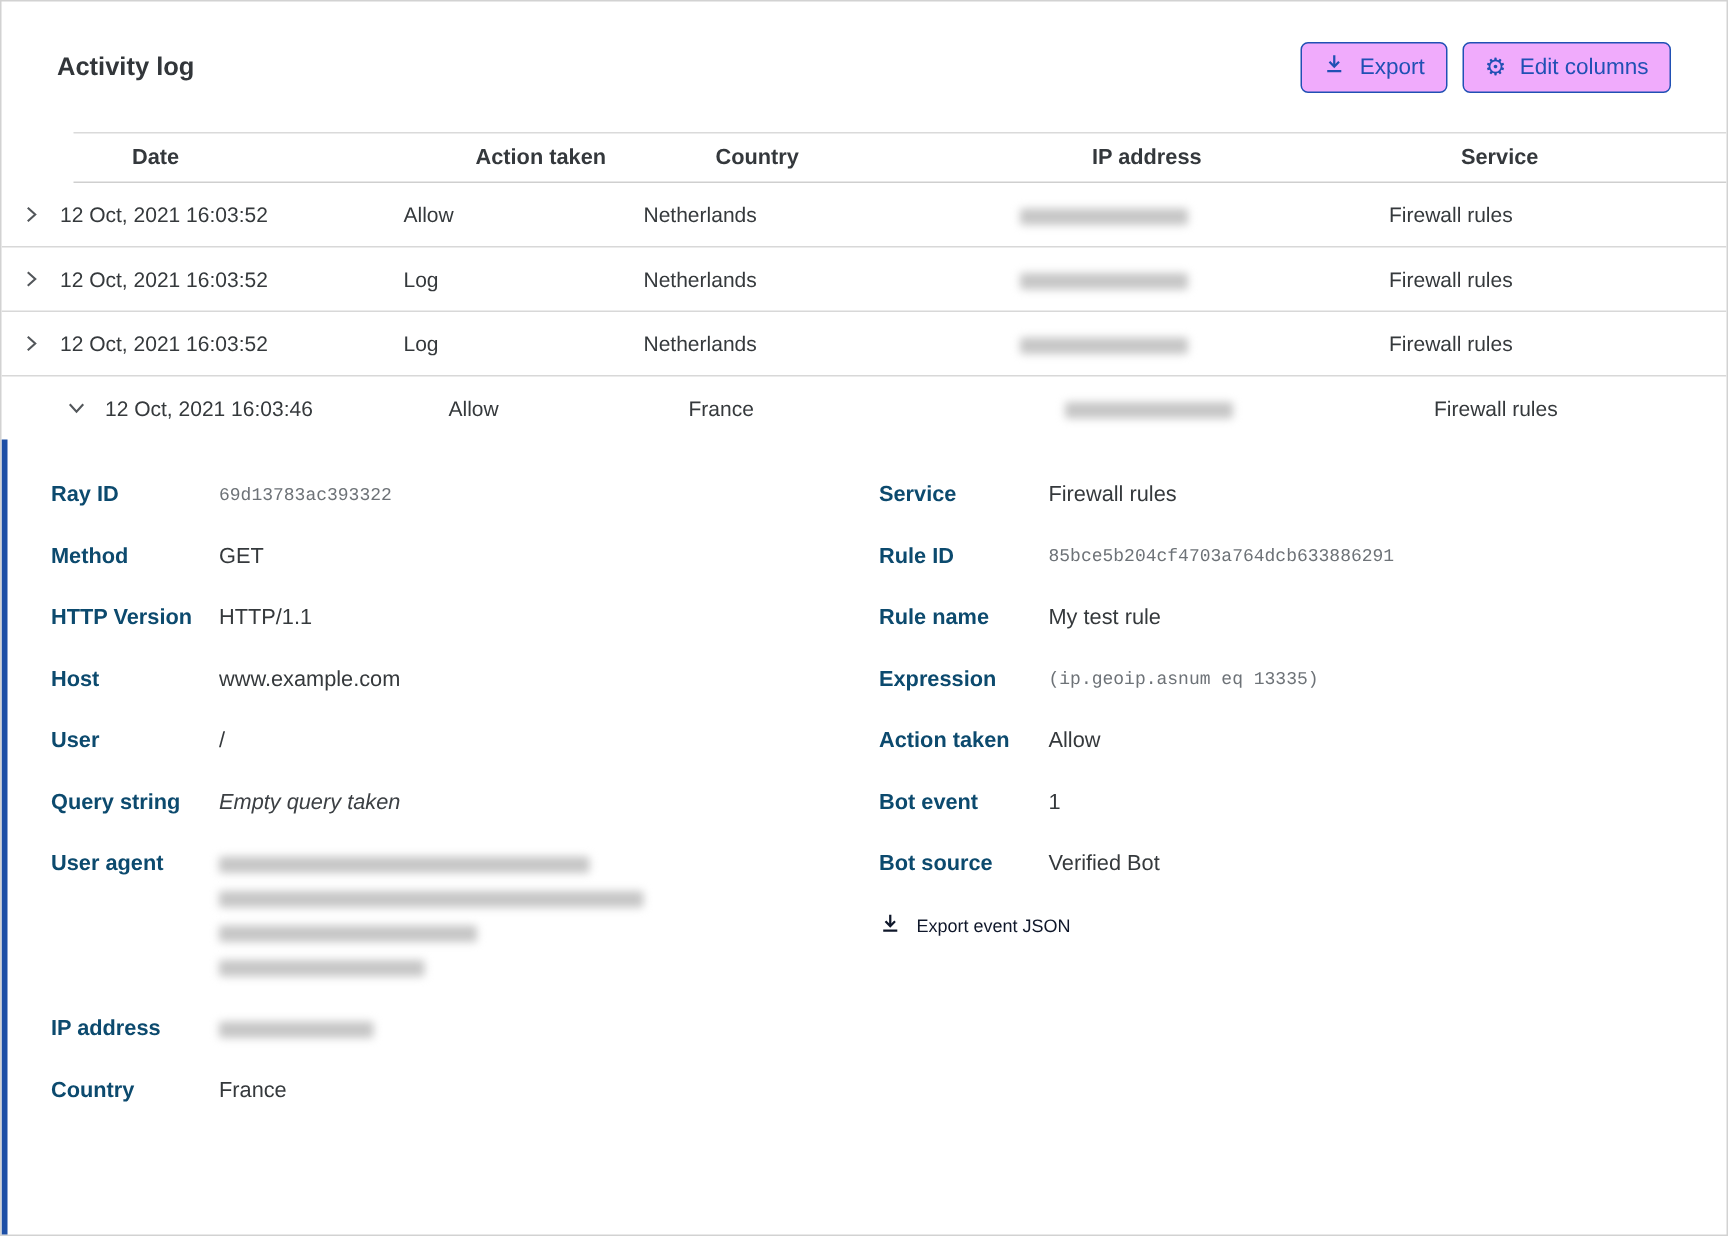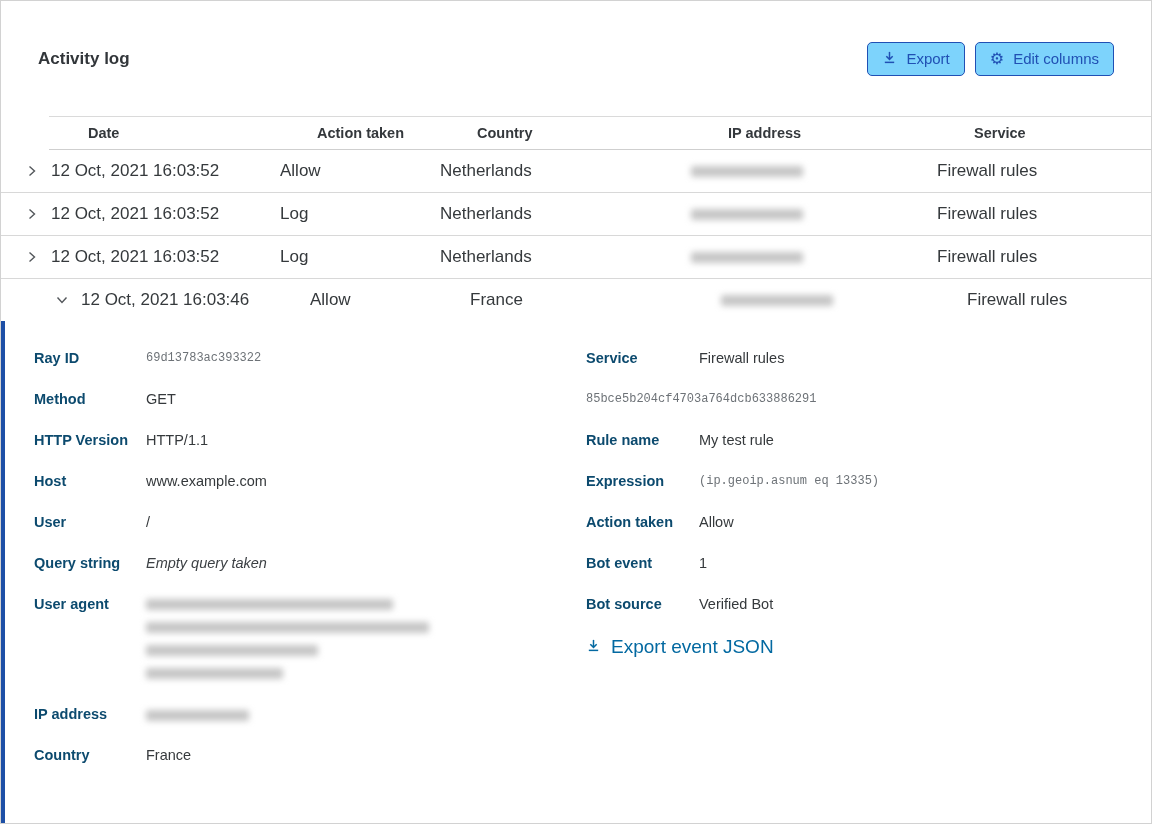--- a/index.html
+++ b/index.html
@@ -2,35 +2,35 @@
 <html><head>
 <meta charset="utf-8">
 <style>
   html,body { margin:0; padding:0; background:#fff; }
   .frame {
     width:1152px; height:824px; box-sizing:border-box;
     border:1px solid #d2d2d2; background:#fff; overflow:hidden;
     font-family:"Liberation Sans", sans-serif; color:#35393c;
   }
   
-  .topbar { height:87px; display:flex; justify-content:space-between; align-items:center; padding:14px 37px; }
+  .topbar { height:87px; display:flex; justify-content:space-between; align-items:center; padding:0 37px; }
   .title { font-size:17px; font-weight:700; color:#32363a; }
   .btn-group { display:flex; gap:10px; }
   .btn {
     display:inline-flex; align-items:center; gap:9px; height:34px; padding:0 14px;
-    border:1px solid #2050b4; border-radius:5px; color:#2050b4; background:#7dd3fc;
+    border:1px solid #2050b4; border-radius:5px; color:#2050b4; background:#f0abfc;
     font-size:15px; font-family:inherit; cursor:pointer;
   }
   .gear-glyph { font-family:"DejaVu Sans", sans-serif; font-size:16px; line-height:1; }
   
   .table-header, .table-row {
     display:grid; grid-template-columns:39px 229px 160px 251px 246px 1fr; align-items:center;
   }
   .table-header { height:32px; border-top:1px solid #dadada; border-bottom:1px solid #cfcfcf; font-size:14.5px; font-weight:700; color:#34383c;margin-left:48px; }
-  .table-row { height:42px; border-bottom:1px solid #d8d8d8; font-size:17px; cursor:pointer;padding-left:11px; }
+  .table-row { height:42px; border-bottom:1px solid #d8d8d8; font-size:14px; cursor:pointer; }
   .table-row.expanded { border-bottom:none;margin-left:30px; }
   .chev { display:flex; justify-content:center; align-items:center; }
   
   .redact { display:inline-block; height:11px; border-radius:2px; background:#c6c6c6; filter:blur(3px); vertical-align:middle; }
   .redact.ip-cell { width:112px; }
   .redact.ip-detail { width:103px; }
   .redact.ua1 { width:247px; } .redact.ua2 { width:283px; } .redact.ua3 { width:172px; } .redact.ua4 { width:137px; }
   
   .panel {
     height:534px; box-sizing:border-box; display:flex;
@@ -41,22 +41,22 @@
   .col-right { flex:1; }
   .field { display:flex; margin-bottom:18px; line-height:23px; font-size:14.5px; }
   .field .flabel { font-weight:700; flex:0 0 112px; color:#0c4a6e; }
   .col-right .field .flabel { flex:0 0 113px; }
   .fvalue { color:#35393c; }
   .mono { font-family:"Liberation Mono", monospace; color:#6d7277; font-size:12px; }
   .wrap30 { max-width:276px; word-break:break-all; }
   .italic { font-style:italic; color:#3c4044; }
   .ua-line { height:23px; display:flex; align-items:center; }
   .export-link {
-    display:inline-flex; align-items:center; gap:10px; color:#0369a1;
-    font-size:19px; cursor:pointer; margin-top:2px; background:none; border:none;
+    display:inline-flex; align-items:center; gap:10px; color:#0f172a;
+    font-size:12px; cursor:pointer; margin-top:2px; background:none; border:none;
     font-family:inherit; padding:0;
   }
 </style>
 </head>
 <body>
 
 <div class="frame">
 
   <div class="topbar">
     <div class="title">Activity log</div>
@@ -192,20 +192,21 @@
         <div class="fvalue">France</div>
       </div>
     </div>
 
     <div class="col-right">
       <div class="field">
         <div class="flabel">Service</div>
         <div class="fvalue">Firewall rules</div>
       </div>
       <div class="field">
+        <div class="flabel">Rule ID</div>
         <div class="fvalue mono wrap30">85bce5b204cf4703a764dcb633886291</div>
       </div>
       <div class="field">
         <div class="flabel">Rule name</div>
         <div class="fvalue">My test rule</div>
       </div>
       <div class="field">
         <div class="flabel">Expression</div>
         <div class="fvalue mono">(ip.geoip.asnum eq 13335)</div>
       </div>

